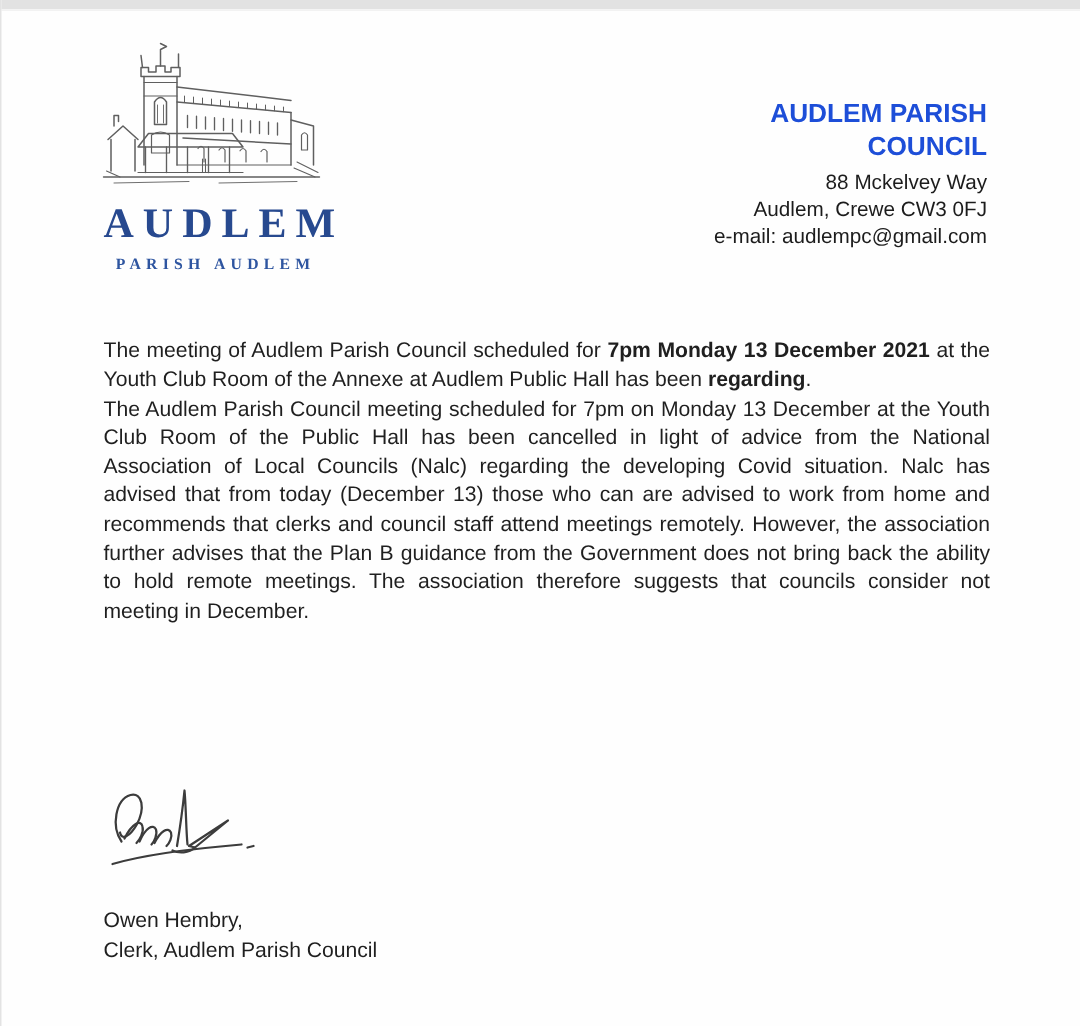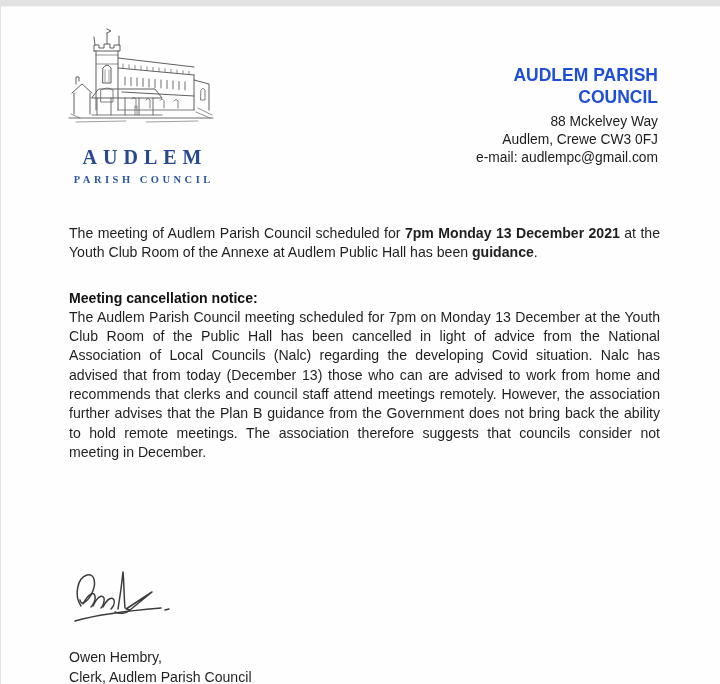--- a/index.html
+++ b/index.html
@@ -24,24 +24,24 @@
   }
   
   .logo-block {
     position: absolute; left: 62px; top: 20px;
     width: 158px; text-align: center;
   }
   .church-art { display: block; margin: 0 auto; }
   .logo-title {
     font-family: "Liberation Serif", serif;
     font-weight: 700;
-    font-size: 20px;
+    font-size: 28px;
     letter-spacing: 6px;
     text-indent: 6px;
-    margin-top: 12px;
+    margin-top: 0;
   }
   .logo-sub {
     font-family: "Liberation Serif", serif;
     font-weight: 700;
     font-size: 10.5px;
     letter-spacing: 3.5px;
     text-indent: 3.5px;
     margin-top: 5px;
   }
   
@@ -111,39 +111,38 @@
       <path d="M26 78 L96 78 L89 69 L33 69 Z"></path>
       <path d="M31 78 L31 95 M45 78 L45 95 M59 78 L59 95 M73 78 L73 95 M87 78 L87 95" stroke-width="0.9"></path>
       <path d="M26 95 L96 95" stroke-width="0.8"></path>
       <path d="M69 86 L69 95 M71 86 L71 95" stroke-width="0.7"></path>
 
       <path d="M3 98 L147 98" stroke-width="0.9"></path>
       <path d="M10 102 L60 101 M80 102 L132 101" stroke-width="0.6"></path>
       <path d="M5 94 L14 98 M132 88 L146 95 M130 92 L144 98" stroke-width="0.7"></path>
     </svg>
     <div class="logo-title" style="color:#27498f">AUDLEM</div>
-    <div class="logo-sub" style="color:#2e55a0">PARISH COUNCIL</div>
+    <div class="logo-sub" style="color:#2e55a0">PARISH AUDLEM</div>
   </div>
 
   <div class="header-right">
     <div class="org-name">
       <div>AUDLEM PARISH</div>
       <div>COUNCIL</div>
     </div>
     <div class="contact">
       <div>88 Mckelvey Way</div>
       <div>Audlem, Crewe CW3 0FJ</div>
       <div>e-mail: audlempc@gmail.com</div>
     </div>
   </div>
 
   <div class="content">
-    <p class="intro"><span>The meeting of Audlem Parish Council scheduled for </span><b>7pm Monday 13 December 2021</b><span> at the Youth Club Room of the Annexe at Audlem Public Hall has been </span><b>guidance</b><span>.</span></p>
+    <p class="intro"><span>The meeting of Audlem Parish Council scheduled for </span><b>7pm Monday 13 December 2021</b><span> at the Youth Club Room of the Annexe at Audlem Public Hall has been </span><b>regarding</b><span>.</span></p>
 
-    <h2 class="notice-heading">Meeting cancellation notice:</h2>
     <p class="notice-body">The Audlem Parish Council meeting scheduled for 7pm on Monday 13 December at the Youth Club Room of the Public Hall has been cancelled in light of advice from the National Association of Local Councils (Nalc) regarding the developing Covid situation. Nalc has advised that from today (December 13) those who can are advised to work from home and recommends that clerks and council staff attend meetings remotely. However, the association further advises that the Plan B guidance from the Government does not bring back the ability to hold remote meetings. The association therefore suggests that councils consider not meeting in December.</p>
 
     <div class="signature-wrap">
       <svg width="104" height="62" viewBox="0 0 104 62" fill="none" stroke="#3c3c3c" stroke-width="1.5" stroke-linecap="round" stroke-linejoin="round">
         <path d="M10 40 C3 30 6 12 16 9 C24 7 26 18 20 29 C16 36 10 40 9 34"></path>
         <path d="M12 38 C17 28 23 25 24 30 C25 34 22 39 20 41"></path>
         <path d="M22 40 C26 31 31 28 33 32 C34 35 32 40 30 42"></path>
         <path d="M32 41 C36 33 41 30 43 34 C44 37 42 41 40 43"></path>
         <path d="M47 43 C49 31 51 16 52 6 C53 16 53 32 54 42"></path>
         <path d="M55 43 L81 26 L59 44 Z"></path>

